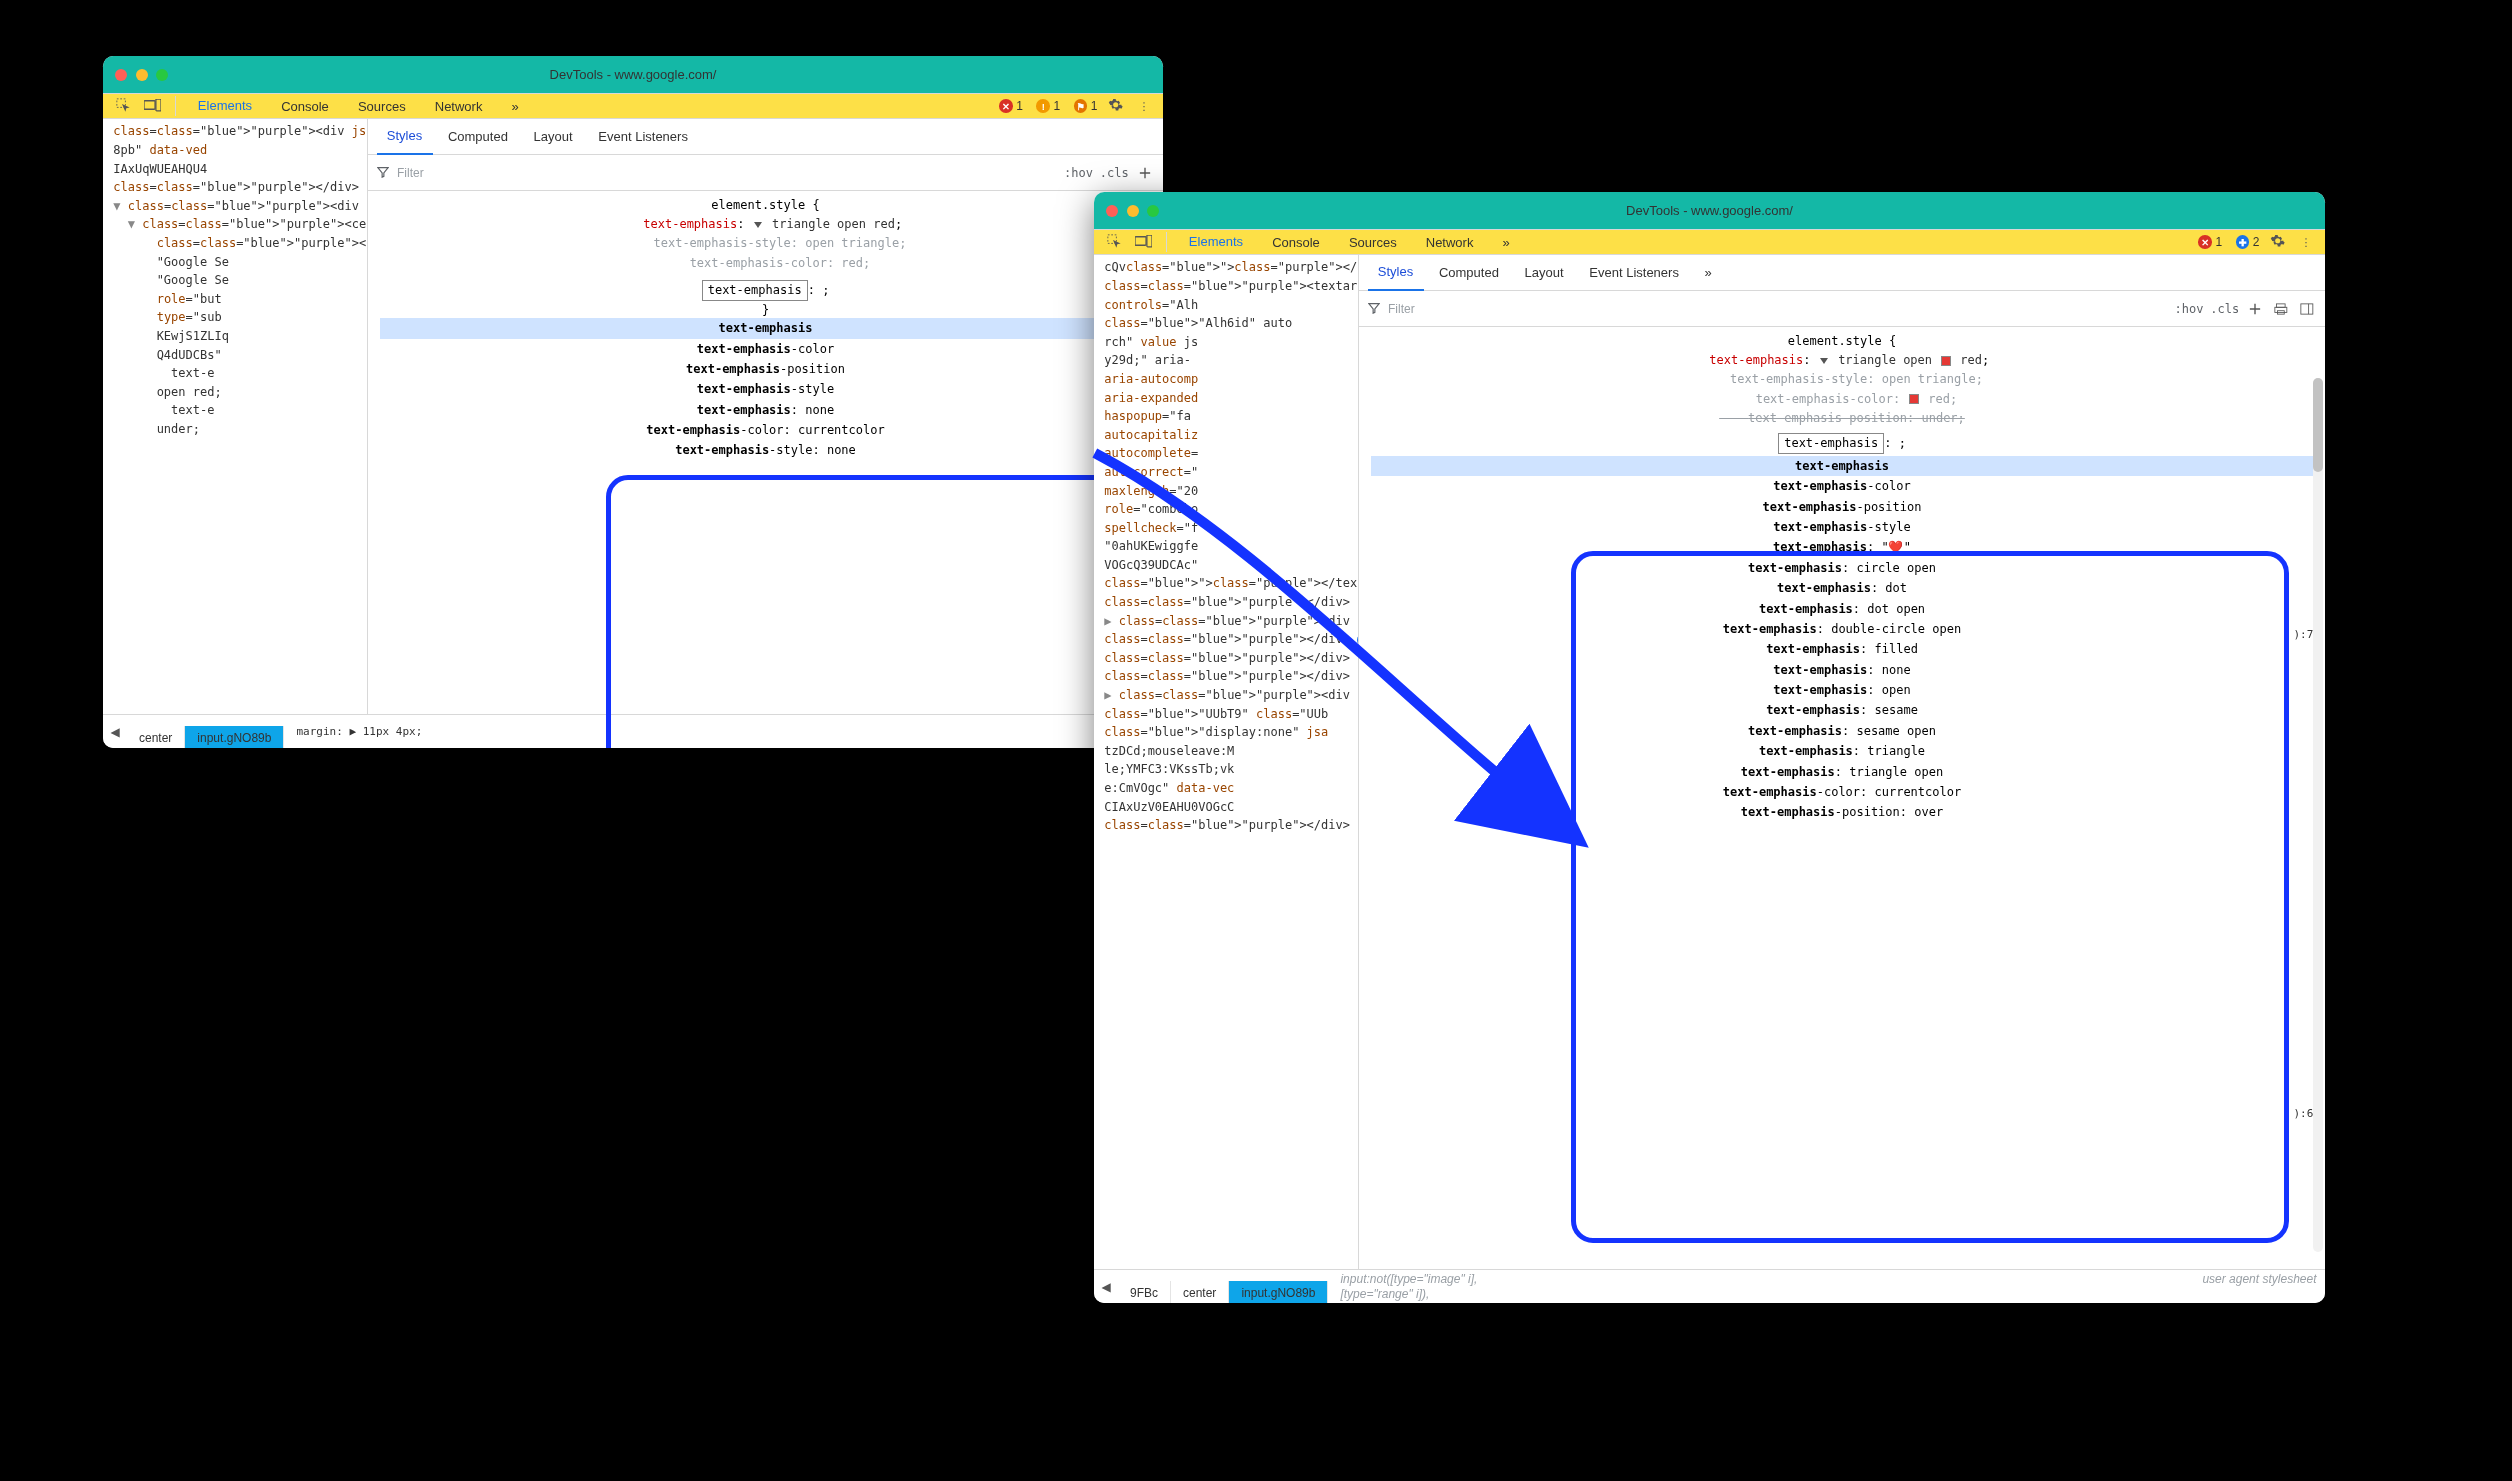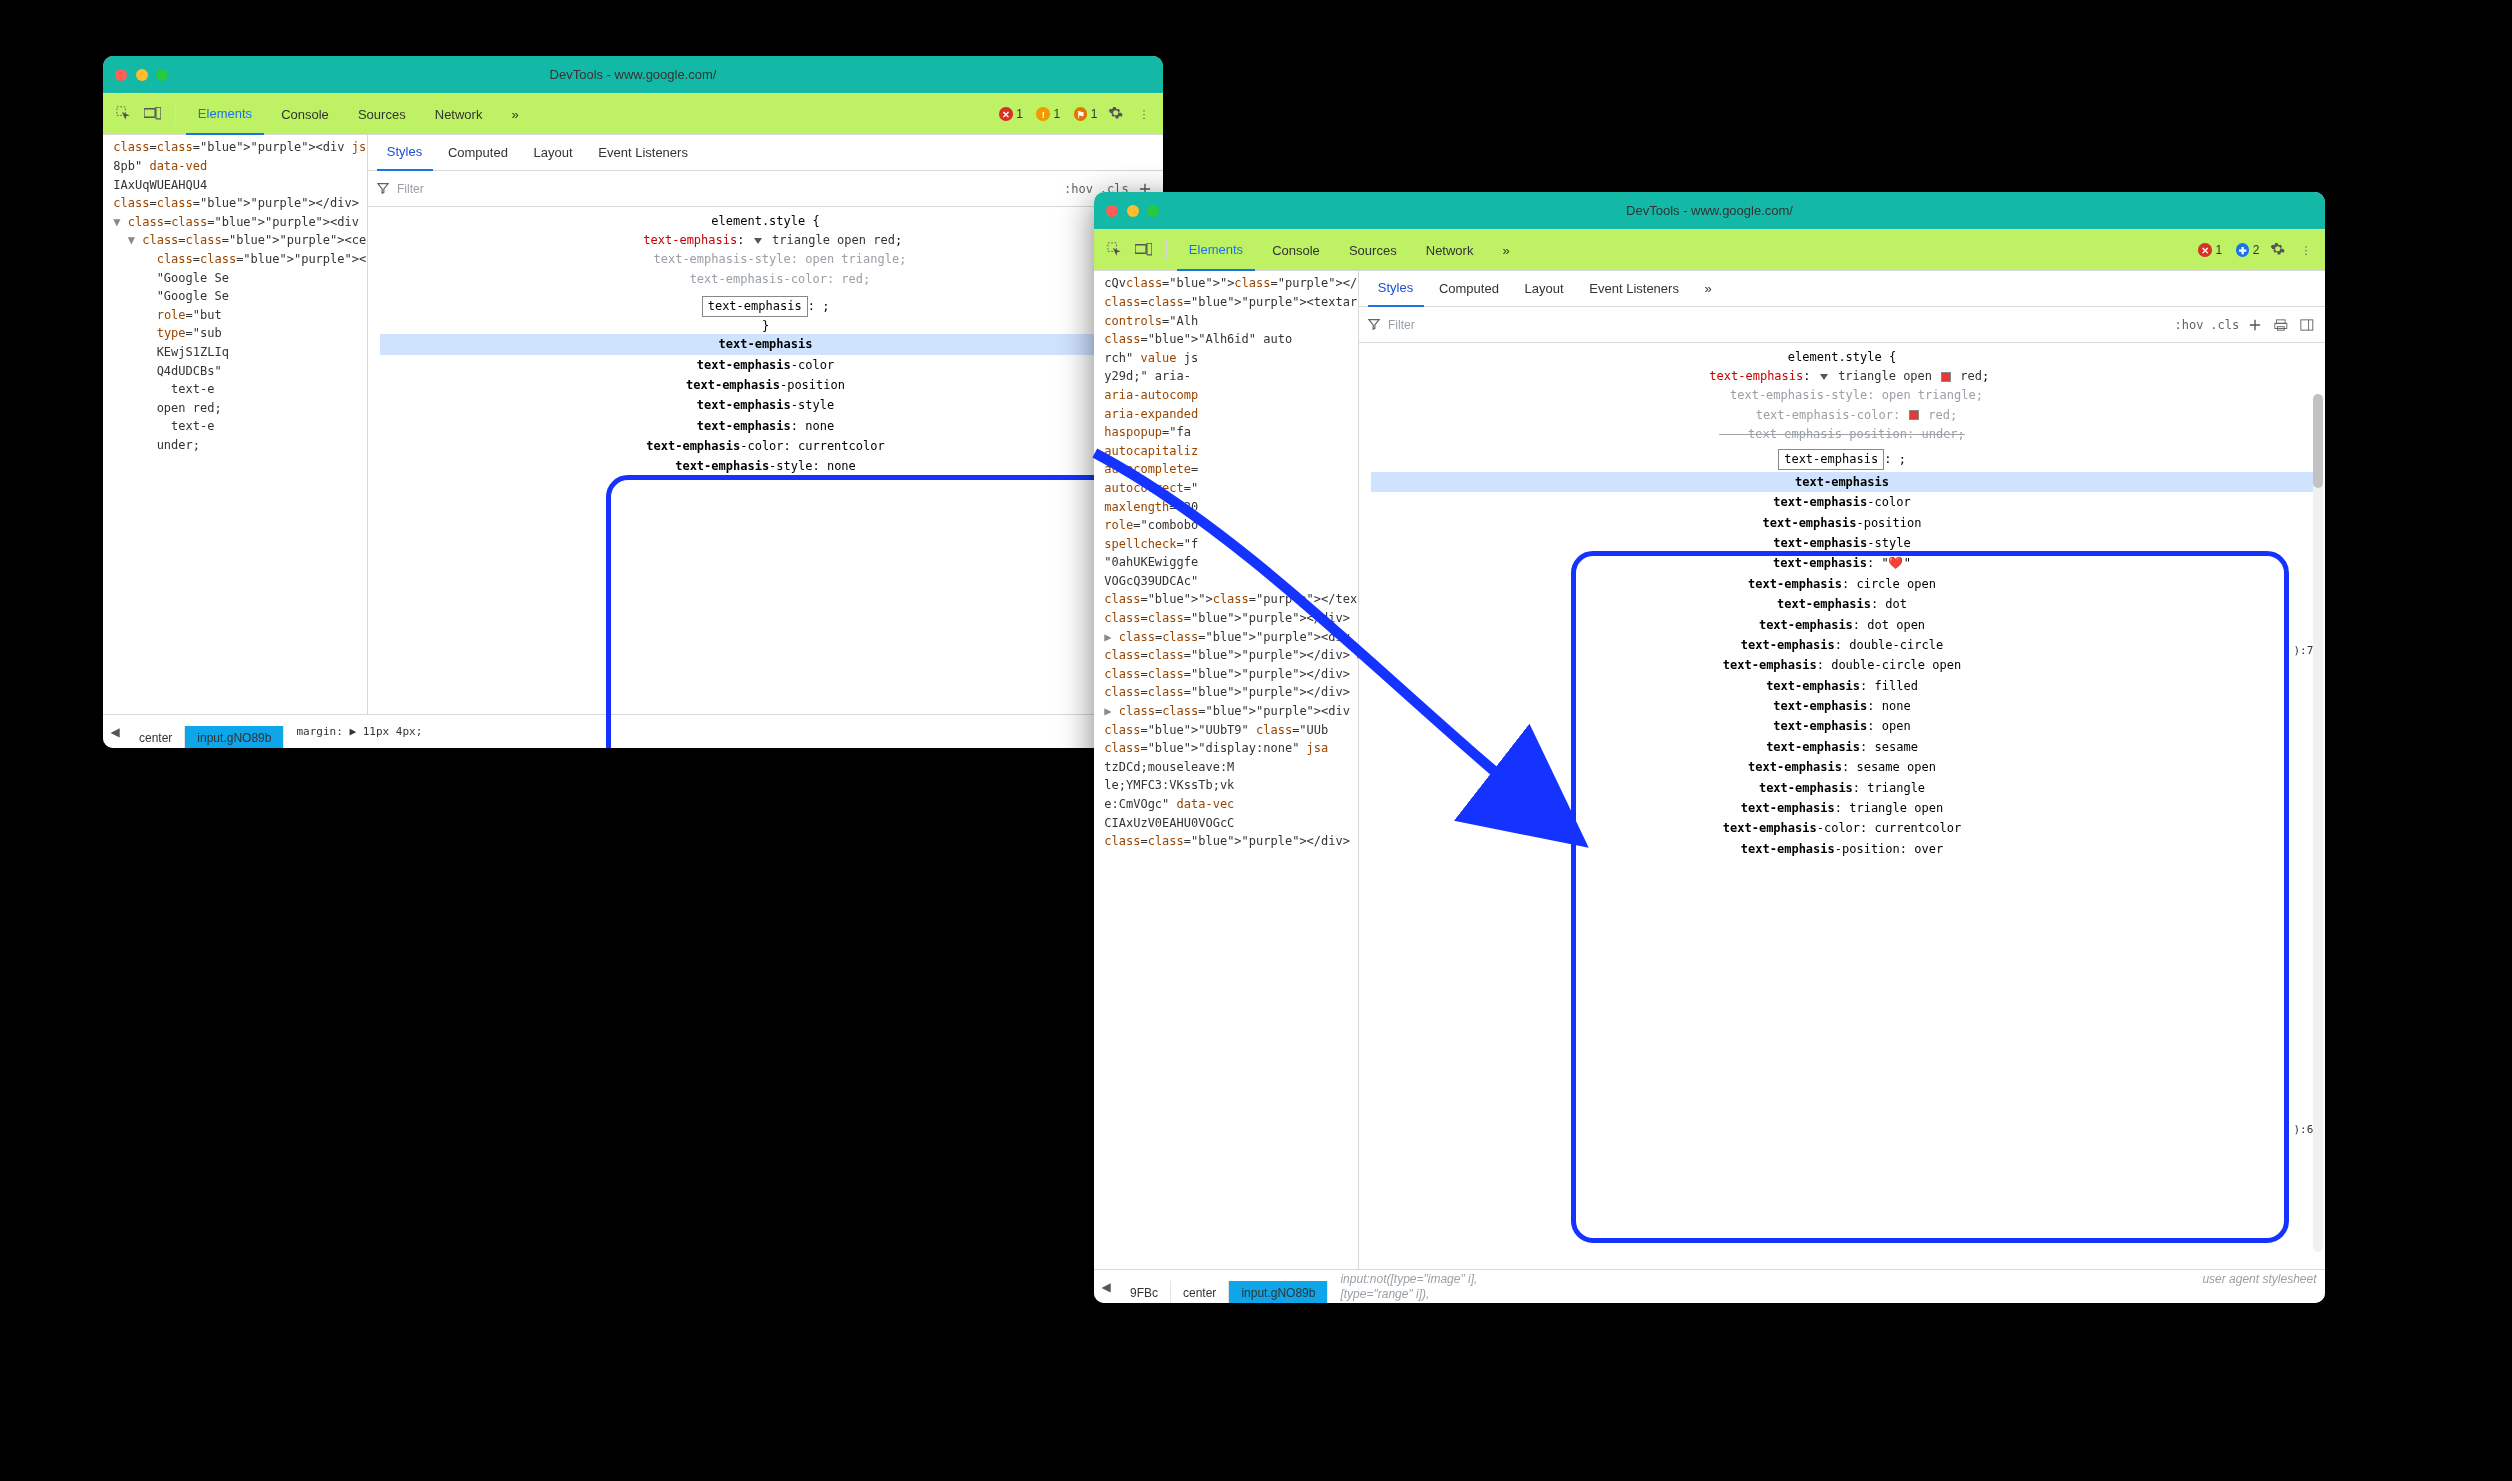--- a/index.html
+++ b/index.html
@@ -35,22 +35,22 @@
     position: relative;
   }
   .traffic { display: flex; gap: 8.5px; }
   .tl { width: 12px; height: 12px; border-radius: 50%; }
   .tl.r { background:#ff5f57; }
   .tl.y { background:#febc2e; }
   .tl.g { background:#28c840; }
   .titlebar .title { position:absolute; left:0; right:0; text-align:center; font-size:13px; color:#333; pointer-events:none;}
 
   .toolbar {
-    height: 41px;
-    background: #bef264;
+    height: 25px;
+    background: #fde047;
     border-bottom: 0.9px solid #d8d8d8;
     display: flex;
     align-items: center;
     padding: 0 8.5px;
     gap: 5.1px;
   }
   .toolbar .icon-btn { width:24px; height:24px; display:flex; align-items:center; justify-content:center; color:#555;}
   .toolbar .sep { width:0.9px; height:20.5px; background:#d8d8d8; margin:0 5.1px;}
   .tab { padding: 0 12px; height:41px; display:flex; align-items:center; color:#333; font-size:13px; }
   .tab.active { color:#1a73e8; border-bottom:2.6px solid #1a73e8; }
@@ -321,21 +321,20 @@
         </div>
         <div class="autocomplete" id="ac2" style="margin-top:1.7px">
             <div class="row sel"><b>text-emphasis</b></div>
             <div class="row"><b>text-emphasis</b>-color</div>
             <div class="row"><b>text-emphasis</b>-position</div>
             <div class="row"><b>text-emphasis</b>-style</div>
             <div class="row"><b>text-emphasis</b>: "❤️"</div>
             <div class="row"><b>text-emphasis</b>: circle open</div>
             <div class="row"><b>text-emphasis</b>: dot</div>
             <div class="row"><b>text-emphasis</b>: dot open</div>
-            <div class="row"><b>text-emphasis</b>: double-circle</div>
             <div class="row"><b>text-emphasis</b>: double-circle open</div>
             <div class="row"><b>text-emphasis</b>: filled</div>
             <div class="row"><b>text-emphasis</b>: none</div>
             <div class="row"><b>text-emphasis</b>: open</div>
             <div class="row"><b>text-emphasis</b>: sesame</div>
             <div class="row"><b>text-emphasis</b>: sesame open</div>
             <div class="row"><b>text-emphasis</b>: triangle</div>
             <div class="row"><b>text-emphasis</b>: triangle open</div>
             <div class="row"><b>text-emphasis</b>-color: currentcolor</div>
             <div class="row"><b>text-emphasis</b>-position: over</div>

